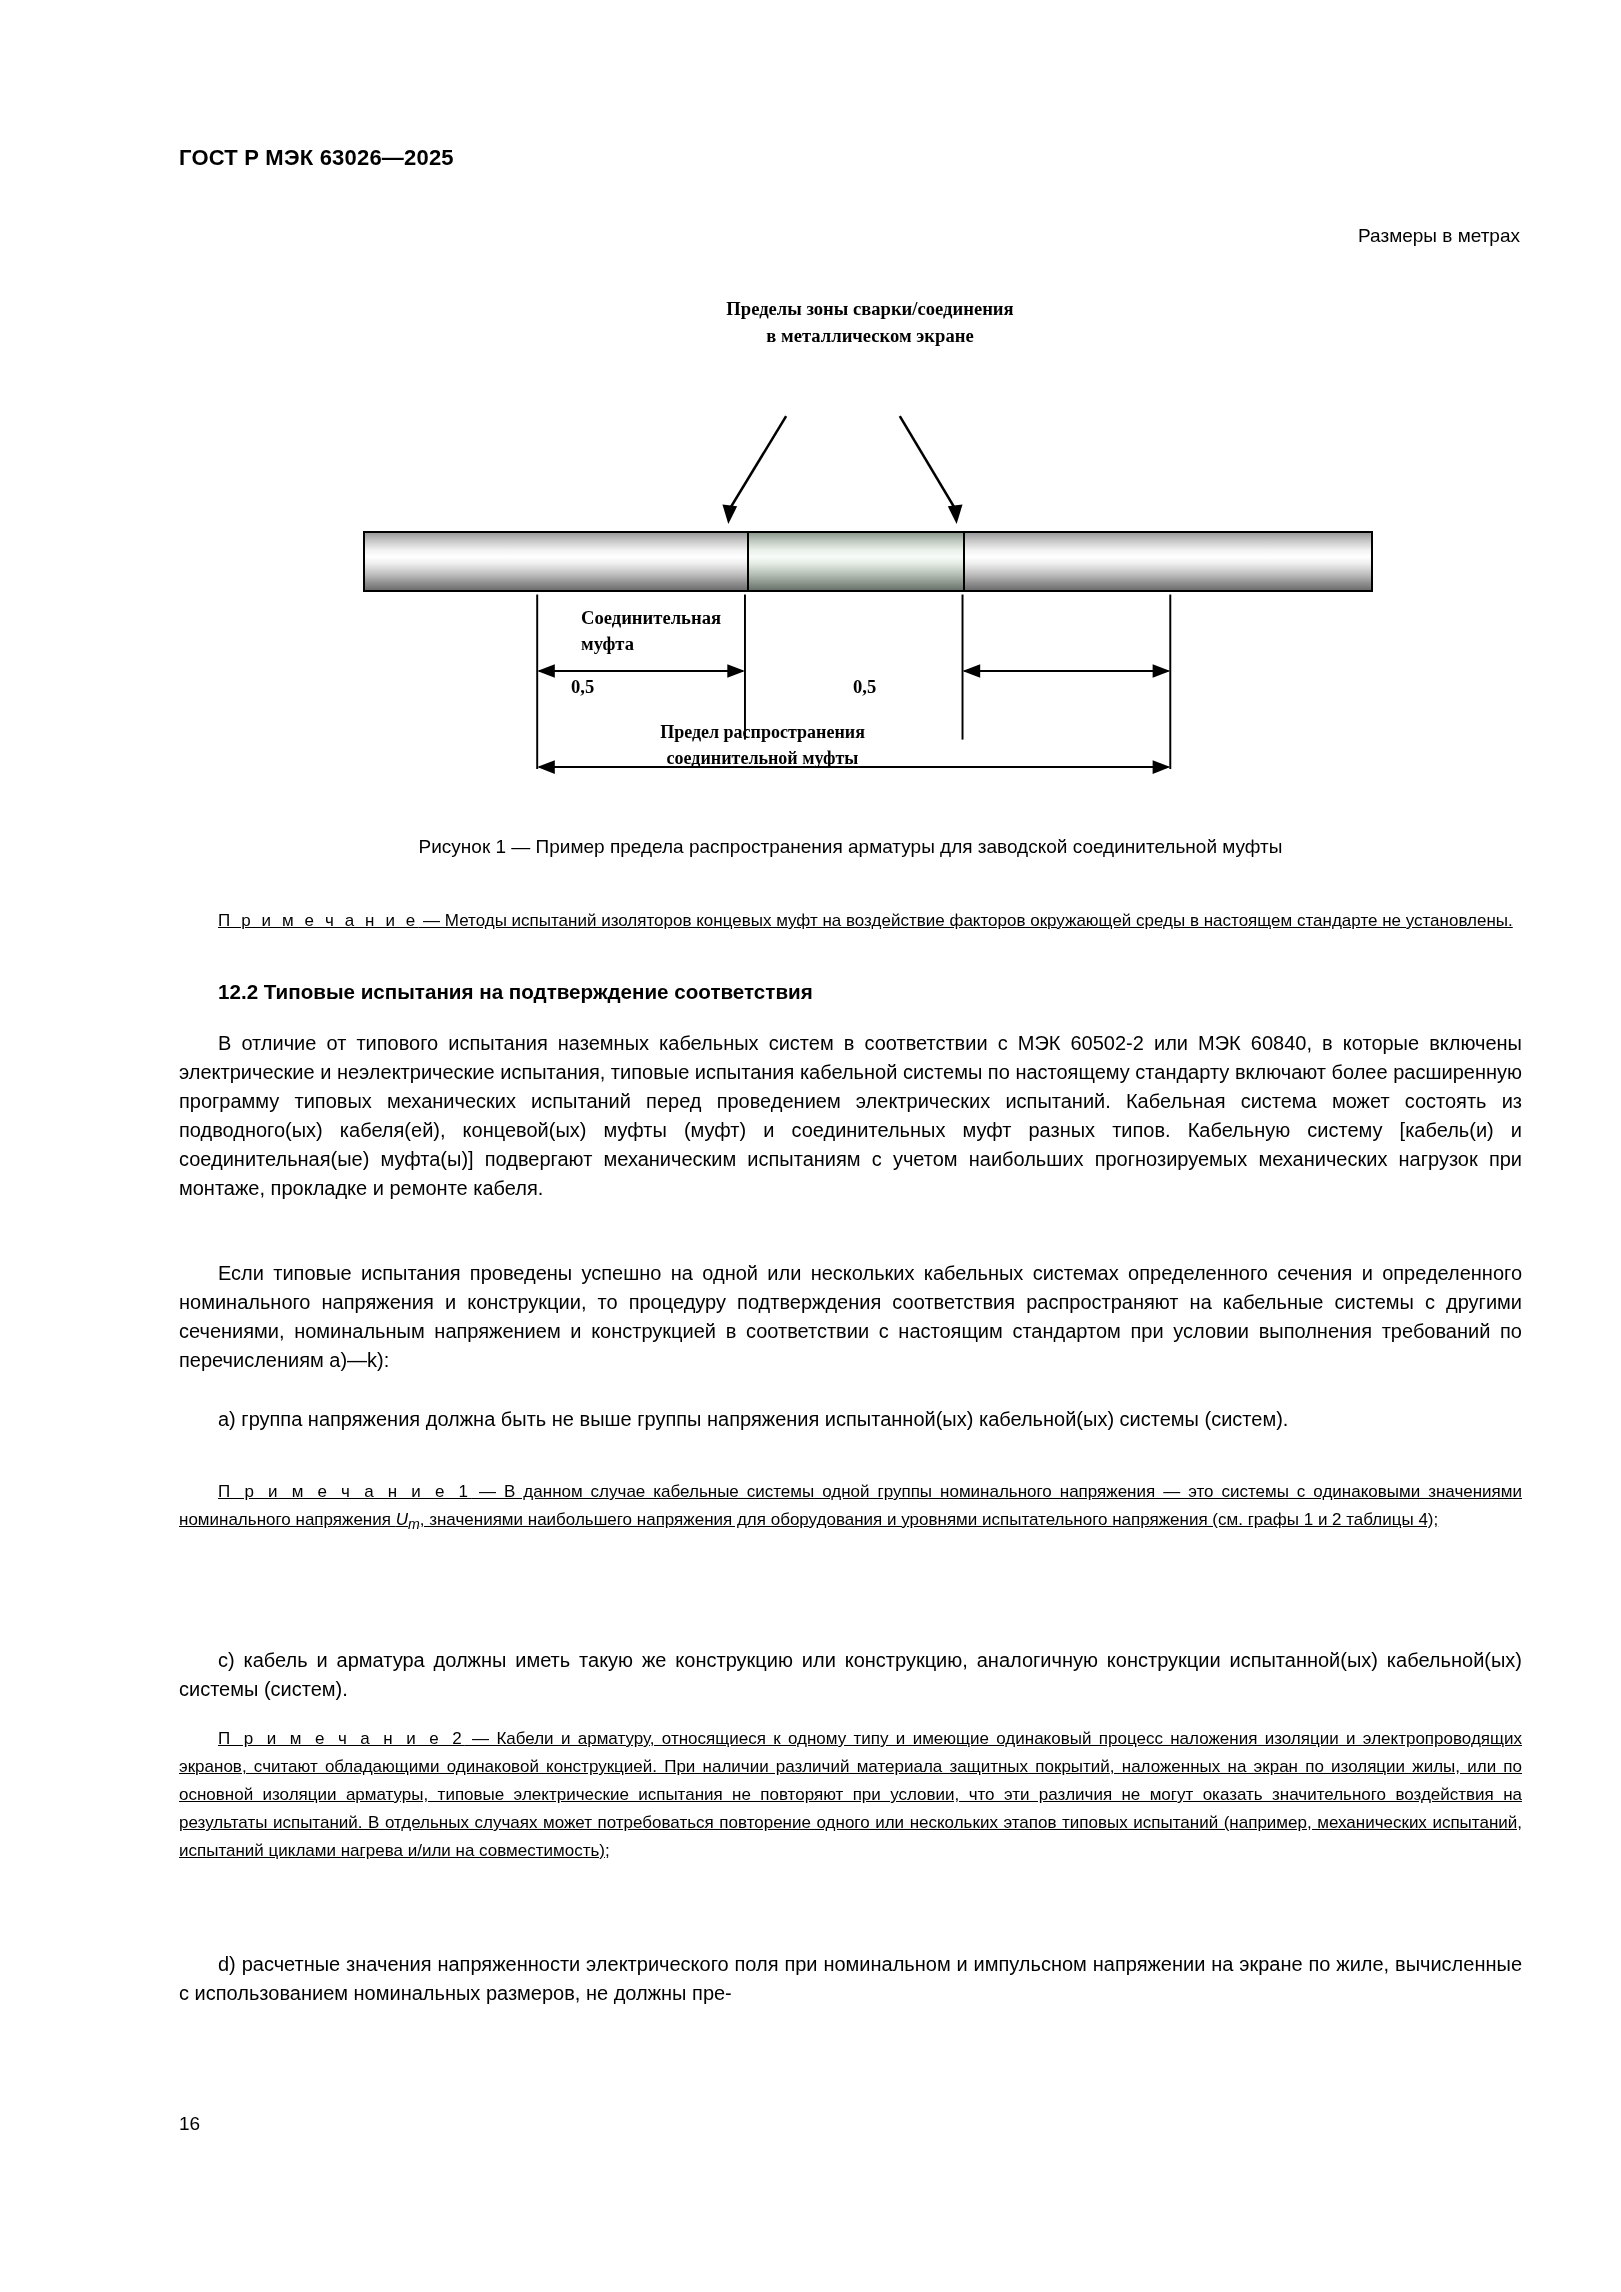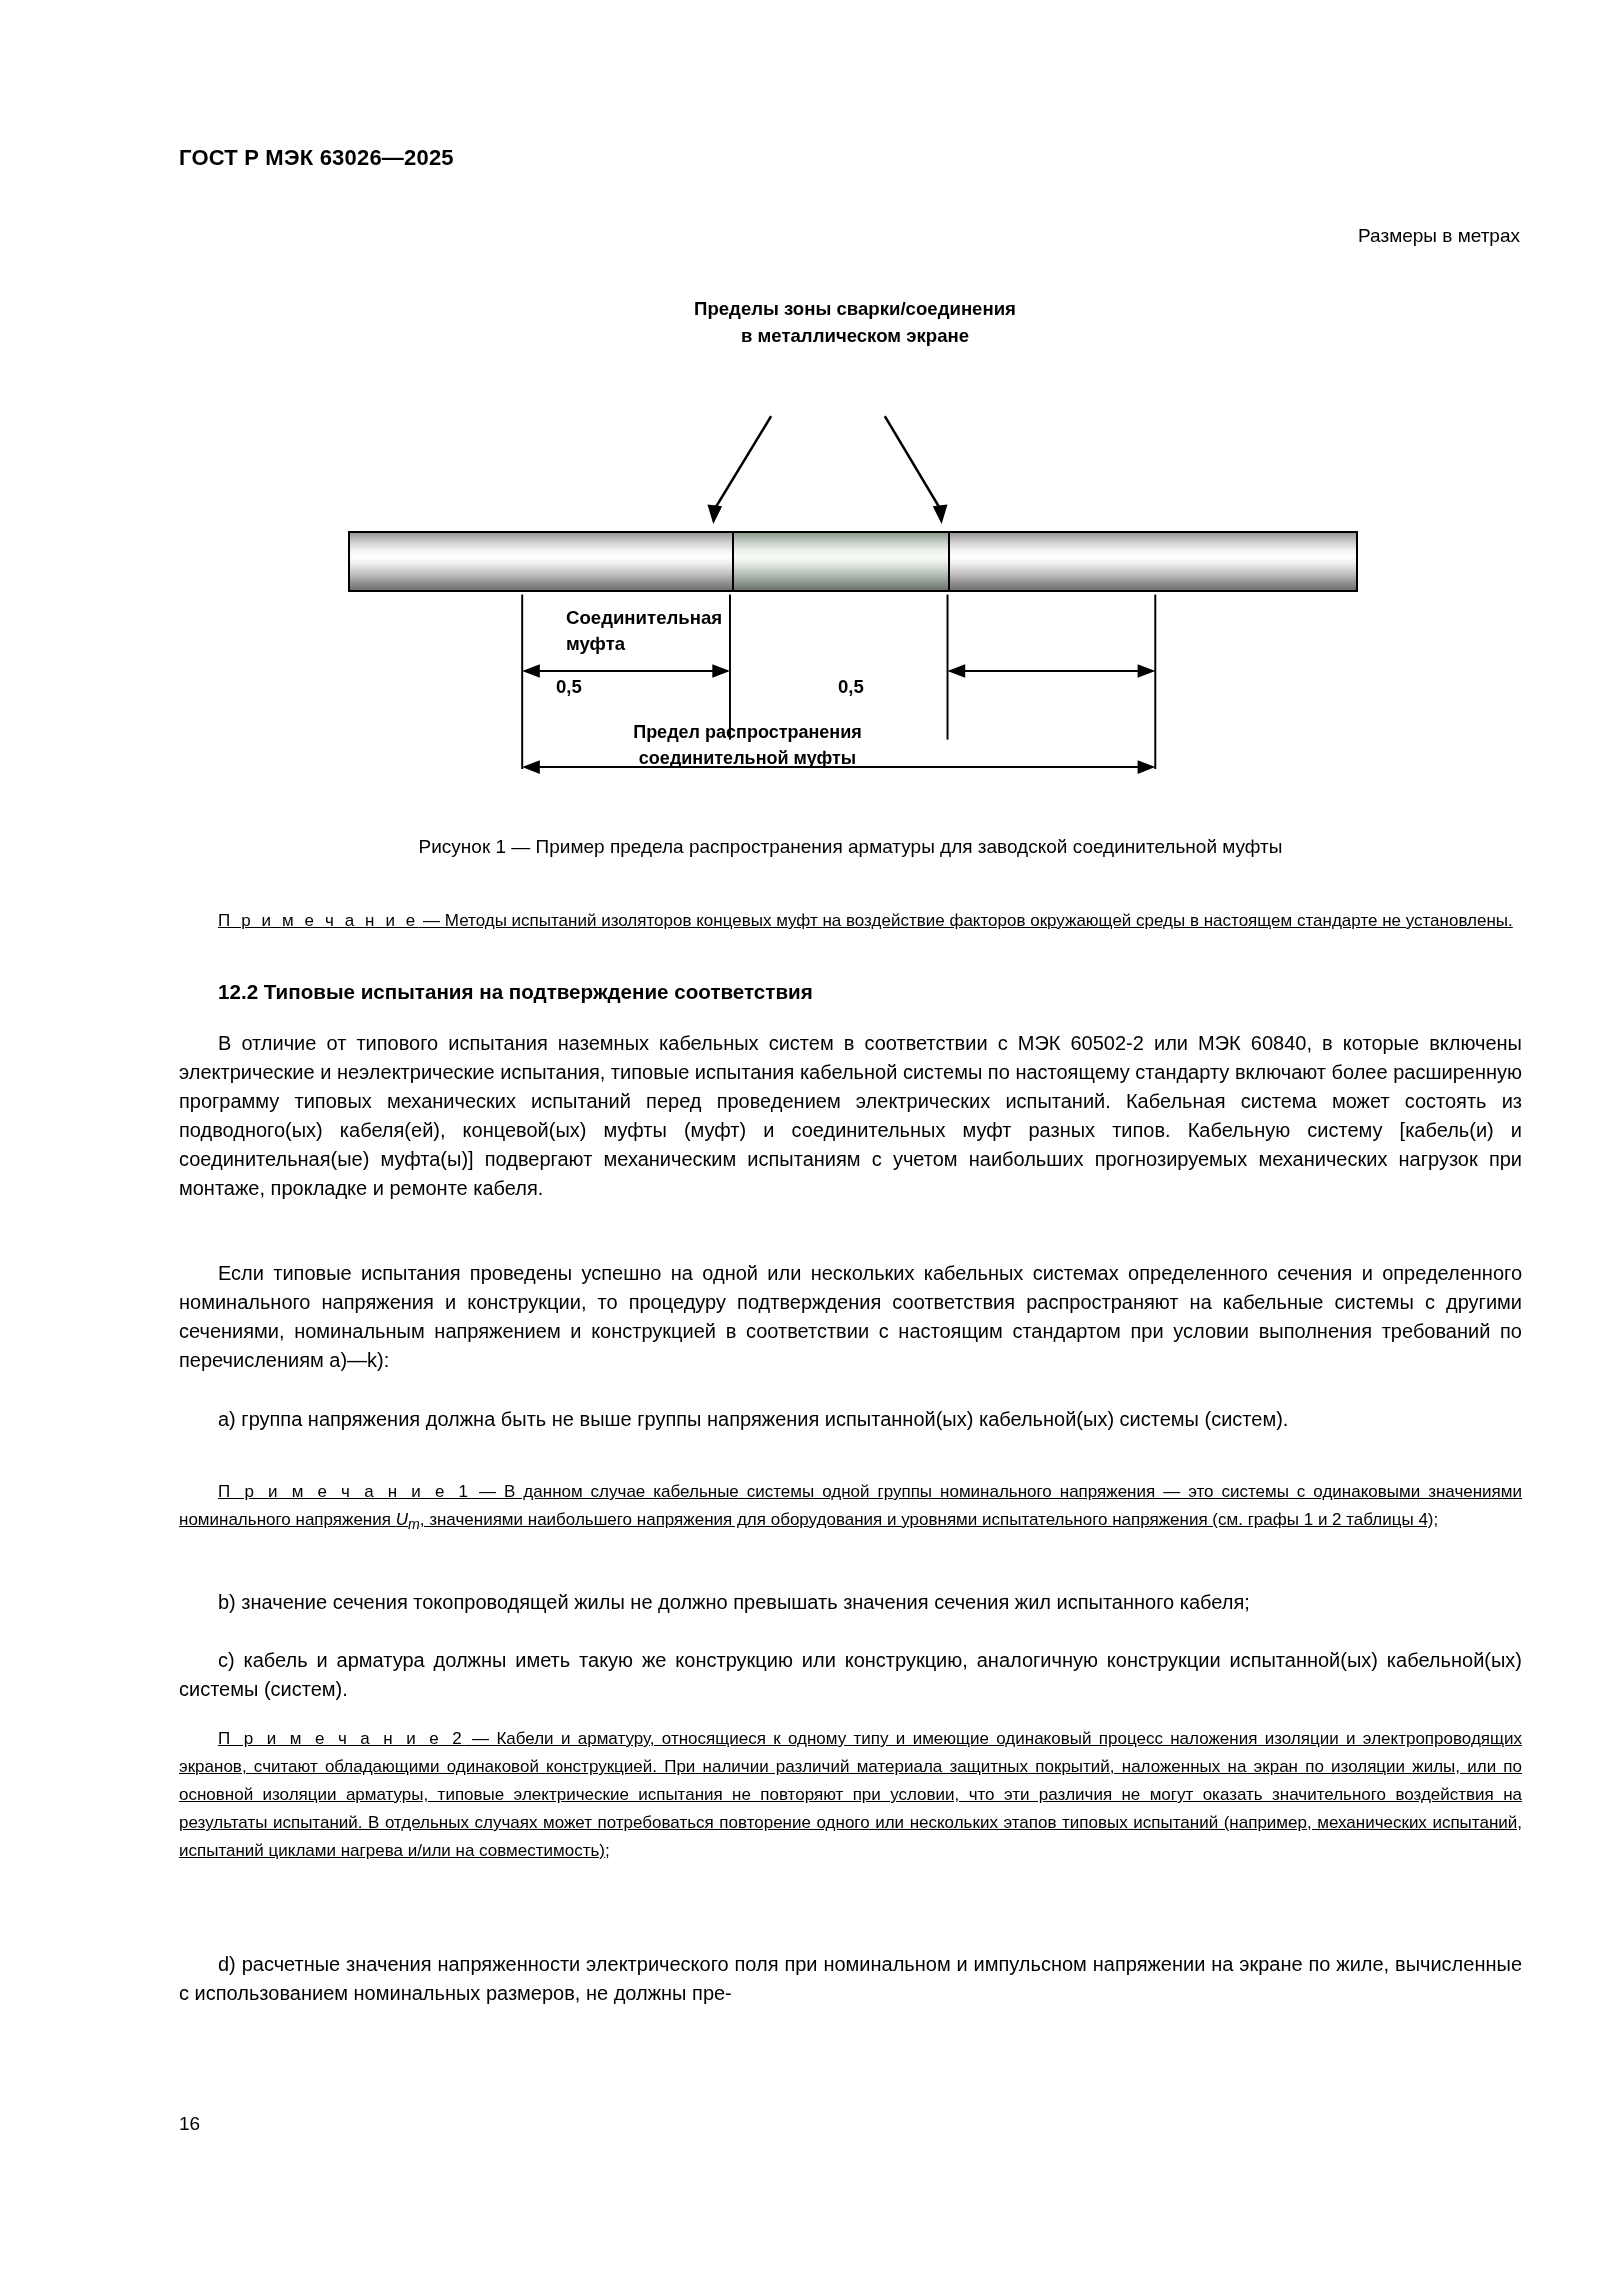--- a/index.html
+++ b/index.html
@@ -34,24 +34,25 @@
     position: absolute;
     right: 101px;
     top: 225px;
     font-size: 19px;
     text-align: right;
   }
 
   
   .figure {
     position: absolute;
-    left: 179px;
+    left: 194px;
     top: 279px;
     width: 1343px;
     height: 539px;
+    font-family: Liberation Serif, serif;
   }
   .fig-caption-top {
     position: absolute;
     left: 382px;
     top: 15.7px;
     width: 588px;
     text-align: center;
     font-size: 18.6px;
     font-weight: bold;
     line-height: 27.4px;
@@ -241,21 +242,20 @@
   <div class="para indent" style="top:1029px;">В отличие от типового испытания наземных кабельных систем в соответствии с МЭК 60502-2 или МЭК 60840, в которые включены электрические и неэлектрические испытания, типовые испытания кабельной системы по настоящему стандарту включают более расширенную программу типовых механических испытаний перед проведением электрических испытаний. Кабельная система может состоять из подводного(ых) кабеля(ей), концевой(ых) муфты (муфт) и соединительных муфт разных типов. Кабельную систему [кабель(и) и соединительная(ые) муфта(ы)] подвергают механическим испытаниям с учетом наибольших прогнозируемых механических нагрузок при монтаже, прокладке и ремонте кабеля.</div>
 
   <div class="para indent" style="top:1259px;">Если типовые испытания проведены успешно на одной или нескольких кабельных системах определенного сечения и определенного номинального напряжения и конструкции, то процедуру подтверждения соответствия распространяют на кабельные системы с другими сечениями, номинальным напряжением и конструкцией в соответствии с настоящим стандартом при условии выполнения требований по перечислениям a)—k):</div>
 
   <div class="para indent" style="top:1405px;">a)  группа напряжения должна быть не выше группы напряжения испытанной(ых) кабельной(ых) системы (систем).</div>
 
   <div class="para note" style="top:1478px;">
     <span class="sp" style="margin-left:39px;">П р и м е ч а н и е   1</span><span> — В данном случае кабельные системы одной группы номинального напряжения — это системы с одинаковыми значениями номинального напряжения </span><em class="it">U</em><sub><em class="it">m</em></sub><span>, значениями наибольшего напряжения для оборудования и уровнями испытательного напряжения (см. графы 1 и 2 таблицы 4);</span>
   </div>
 
-  <div class="para indent" style="top:1588px;">b)  значение сечения токопроводящей жилы не должно превышать значения сечения жил испытанного кабеля;</div>
 
   <div class="para indent" style="top:1646px;">c)  кабель и арматура должны иметь такую же конструкцию или конструкцию, аналогичную конструкции испытанной(ых) кабельной(ых) системы (систем).</div>
 
   <div class="para note" style="top:1725px;">
     <span class="sp" style="margin-left:39px;">П р и м е ч а н и е   2</span><span> — Кабели и арматуру, относящиеся к одному типу и имеющие одинаковый процесс наложения изоляции и электропроводящих экранов, считают обладающими одинаковой конструкцией. При наличии различий материала защитных покрытий, наложенных на экран по изоляции жилы, или по основной изоляции арматуры, типовые электрические испытания не повторяют при условии, что эти различия не могут оказать значительного воздействия на результаты испытаний. В отдельных случаях может потребоваться повторение одного или нескольких этапов типовых испытаний (например, механических испытаний, испытаний циклами нагрева и/или на совместимость);</span>
   </div>
 
   <div class="para indent" style="top:1950px;">d)  расчетные значения напряженности электрического поля при номинальном и импульсном напряжении на экране по жиле, вычисленные с использованием номинальных размеров, не должны пре-</div>
 
   <div class="folio">16</div>

